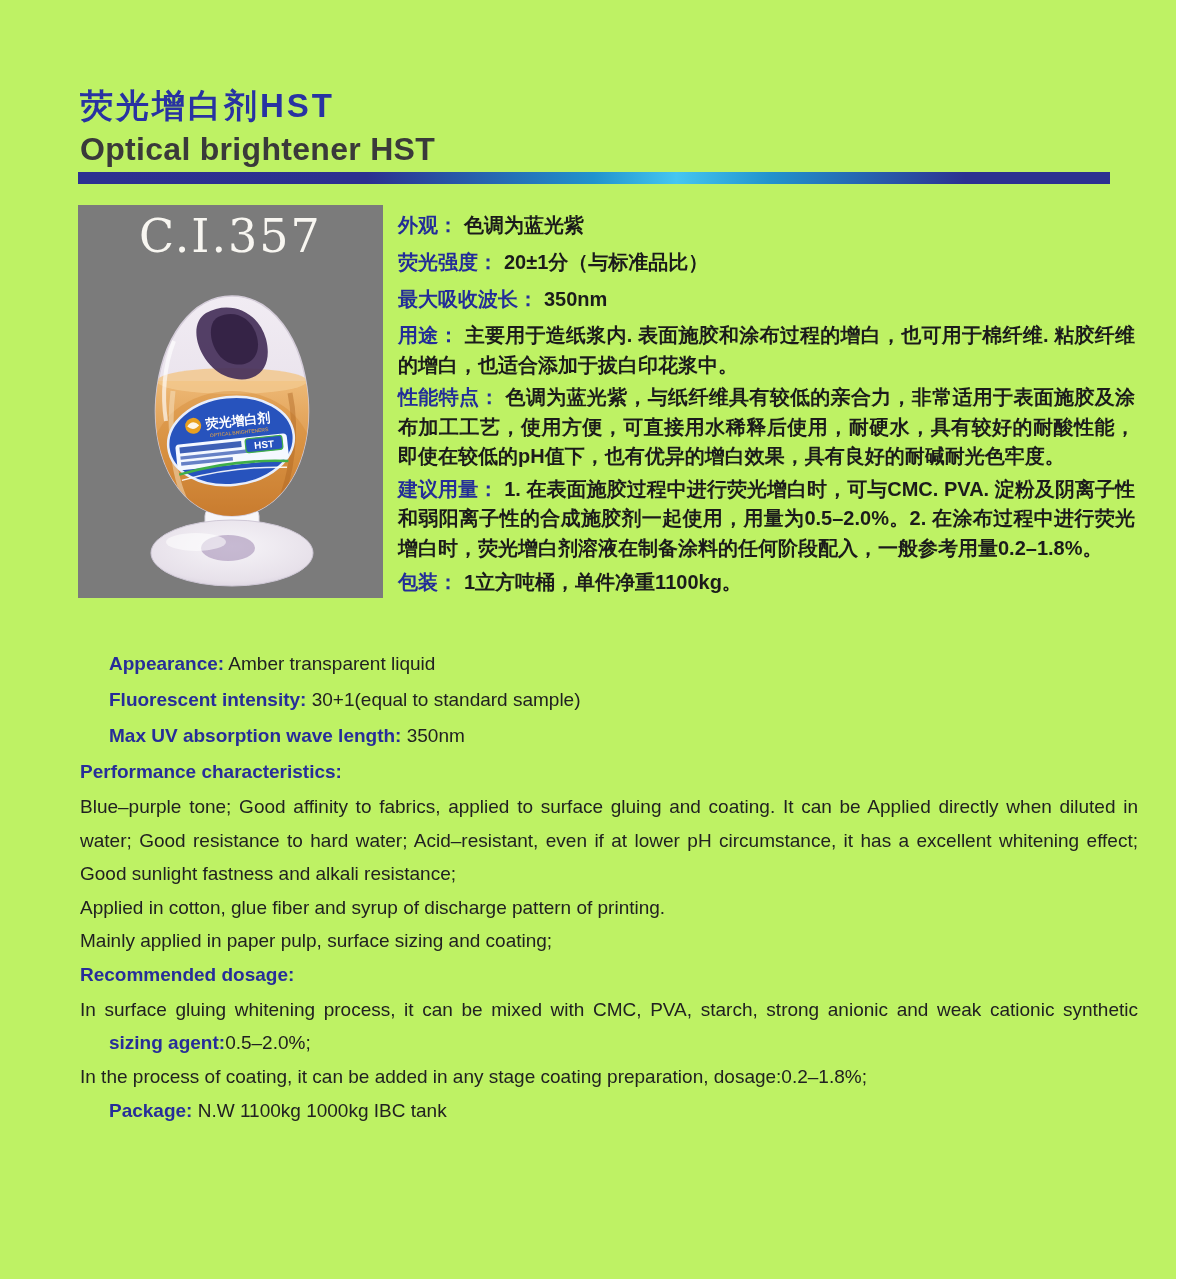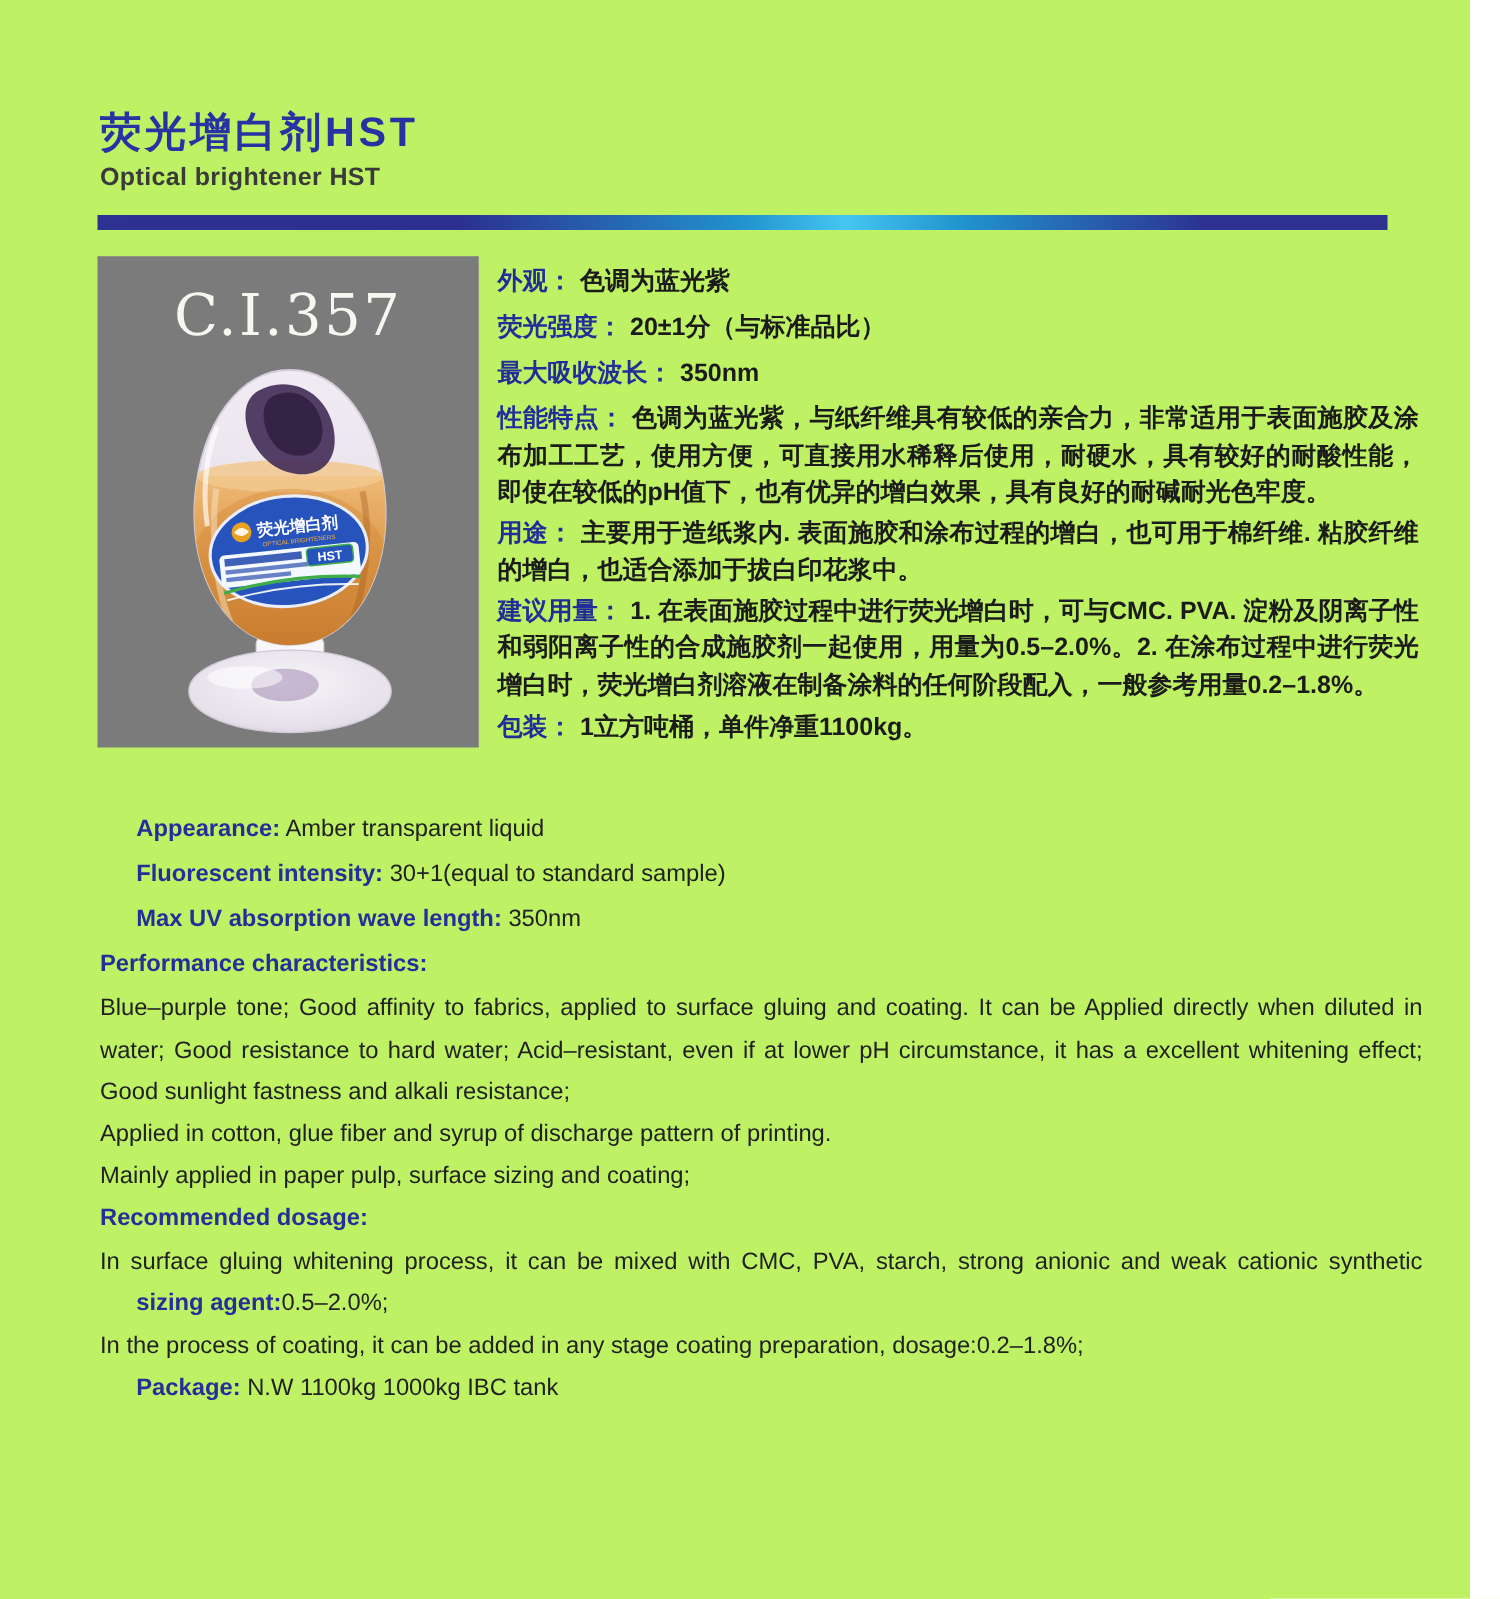--- a/index.html
+++ b/index.html
@@ -5,32 +5,32 @@
   * { margin:0; padding:0; box-sizing:border-box; }
   html,body { background:#ffffff; }
   .page {
     position:relative; width:1176px; height:1279px;
     background:#bef264; overflow:hidden;
     font-family:"Liberation Sans","DejaVu Sans",sans-serif;
   }
   
   .header { position:absolute; left:80px; top:84px; }
   .title-zh { font-size:33px; font-weight:700; color:#2832a2; letter-spacing:3px; }
-  .title-en { font-size:20px; font-weight:700; color:#3a3a3a; margin-top:2px; letter-spacing:0.3px; }
+  .title-en { font-size:32px; font-weight:700; color:#3a3a3a; margin-top:2px; letter-spacing:0.3px; }
   .bar {
     position:absolute; left:78px; top:172px; width:1032px; height:12px;
     background:linear-gradient(90deg,#2d3191 0%,#2c3090 28%,#2193cd 50%,#45c6f1 58%,#2193cd 67%,#2d3191 86%,#2d3191 100%);
   }
   
   .photo {
     position:absolute; left:78px; top:205px; width:305px; height:393px;
     background:#7b7b7b;
   }
   .product-code {
-    text-align:center; padding-top:20px;
+    text-align:center; padding-top:4px;
     font-family:"DejaVu Serif","Liberation Serif",serif;
     font-size:46px; color:#f8f6f1; letter-spacing:2px; font-weight:400;
   }
   .flask-svg { position:absolute; left:0; top:76px; width:305px; height:317px; }
   
   .zh-col {
     position:absolute; left:398px; top:207px; width:737px;
     font-size:20px; font-weight:700; color:#1b1b1b;
   }
   .zh-spec { line-height:37px; }
@@ -123,24 +123,24 @@
     <div class="zh-spec">
       <span class="lbl-zh">外观：</span><span>色调为蓝光紫</span>
     </div>
     <div class="zh-spec">
       <span class="lbl-zh">荧光强度：</span><span>20±1分（与标准品比）</span>
     </div>
     <div class="zh-spec">
       <span class="lbl-zh">最大吸收波长：</span><span>350nm</span>
     </div>
     <p class="zh-para">
-      <span class="lbl-zh">性能特点：</span><span>色调为蓝光紫，与纸纤维具有较低的亲合力，非常适用于表面施胶及涂布加工工艺，使用方便，可直接用水稀释后使用，耐硬水，具有较好的耐酸性能，即使在较低的pH值下，也有优异的增白效果，具有良好的耐碱耐光色牢度。</span>
+      <span class="lbl-zh">用途：</span><span>主要用于造纸浆内. 表面施胶和涂布过程的增白，也可用于棉纤维. 粘胶纤维的增白，也适合添加于拔白印花浆中。</span>
     </p>
     <p class="zh-para">
-      <span class="lbl-zh">用途：</span><span>主要用于造纸浆内. 表面施胶和涂布过程的增白，也可用于棉纤维. 粘胶纤维的增白，也适合添加于拔白印花浆中。</span>
+      <span class="lbl-zh">性能特点：</span><span>色调为蓝光紫，与纸纤维具有较低的亲合力，非常适用于表面施胶及涂布加工工艺，使用方便，可直接用水稀释后使用，耐硬水，具有较好的耐酸性能，即使在较低的pH值下，也有优异的增白效果，具有良好的耐碱耐光色牢度。</span>
     </p>
     <p class="zh-para">
       <span class="lbl-zh">建议用量：</span><span>1. 在表面施胶过程中进行荧光增白时，可与CMC. PVA. 淀粉及阴离子性和弱阳离子性的合成施胶剂一起使用，用量为0.5–2.0%。2. 在涂布过程中进行荧光增白时，荧光增白剂溶液在制备涂料的任何阶段配入，一般参考用量0.2–1.8%。</span>
     </p>
     <div class="zh-spec last">
       <span class="lbl-zh">包装：</span><span>1立方吨桶，单件净重1100kg。</span>
     </div>
   </div>
 
   <div class="en-col">

